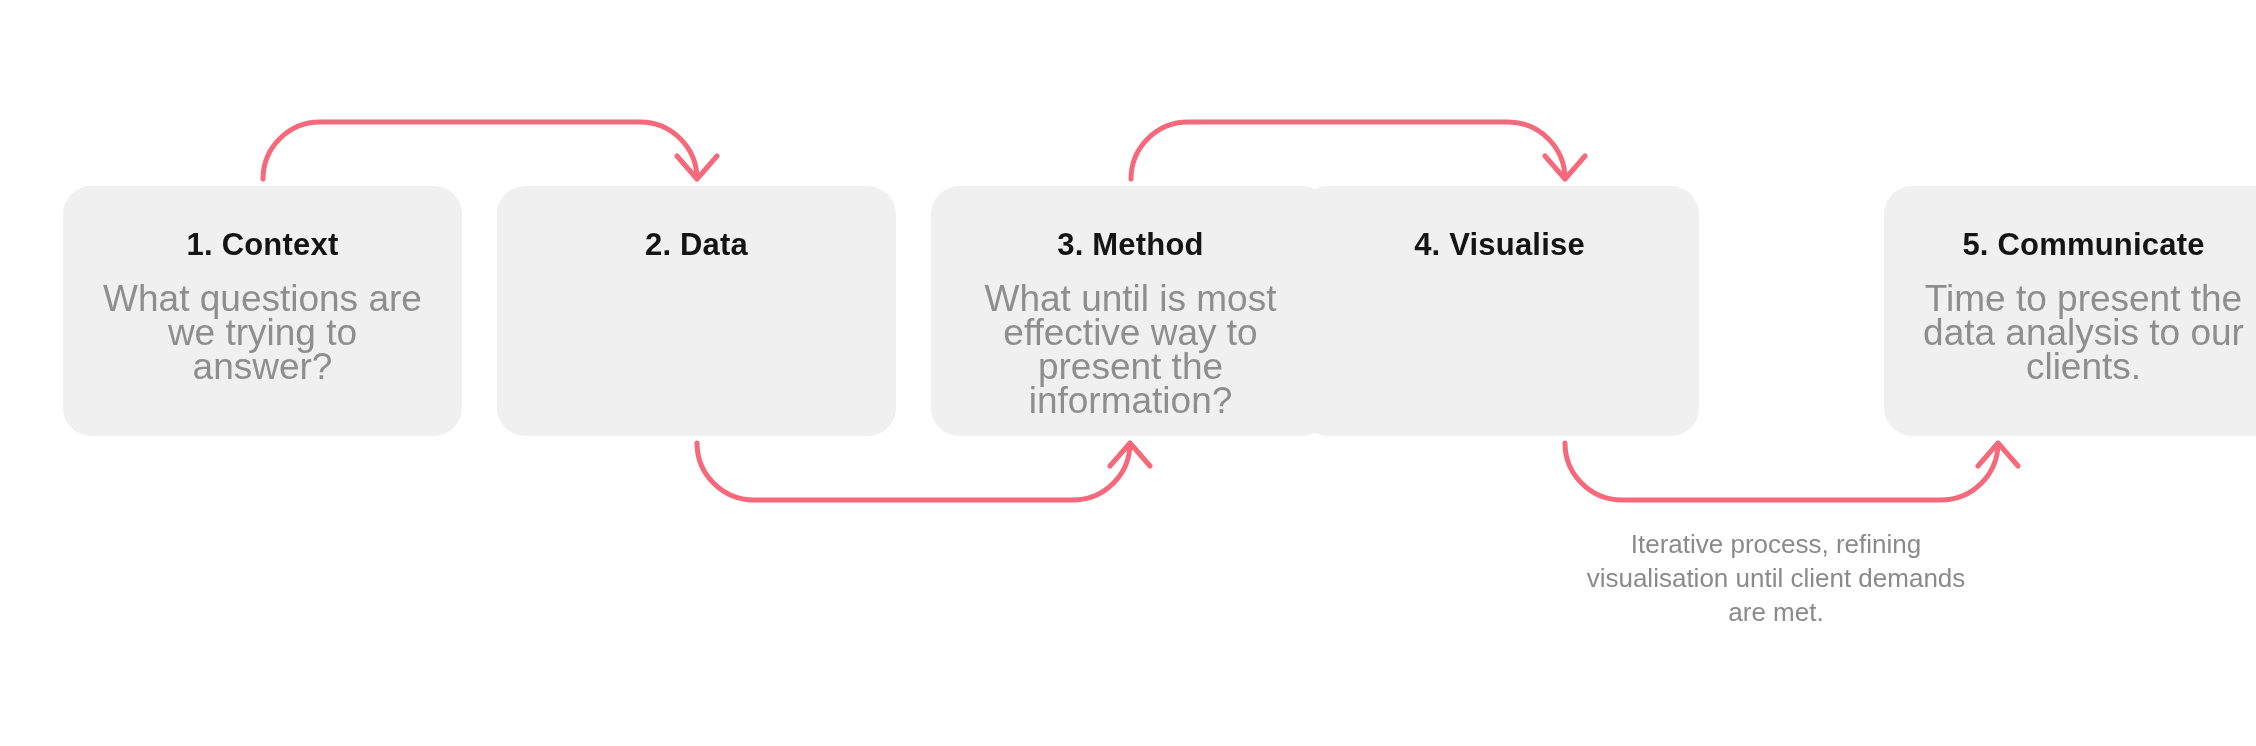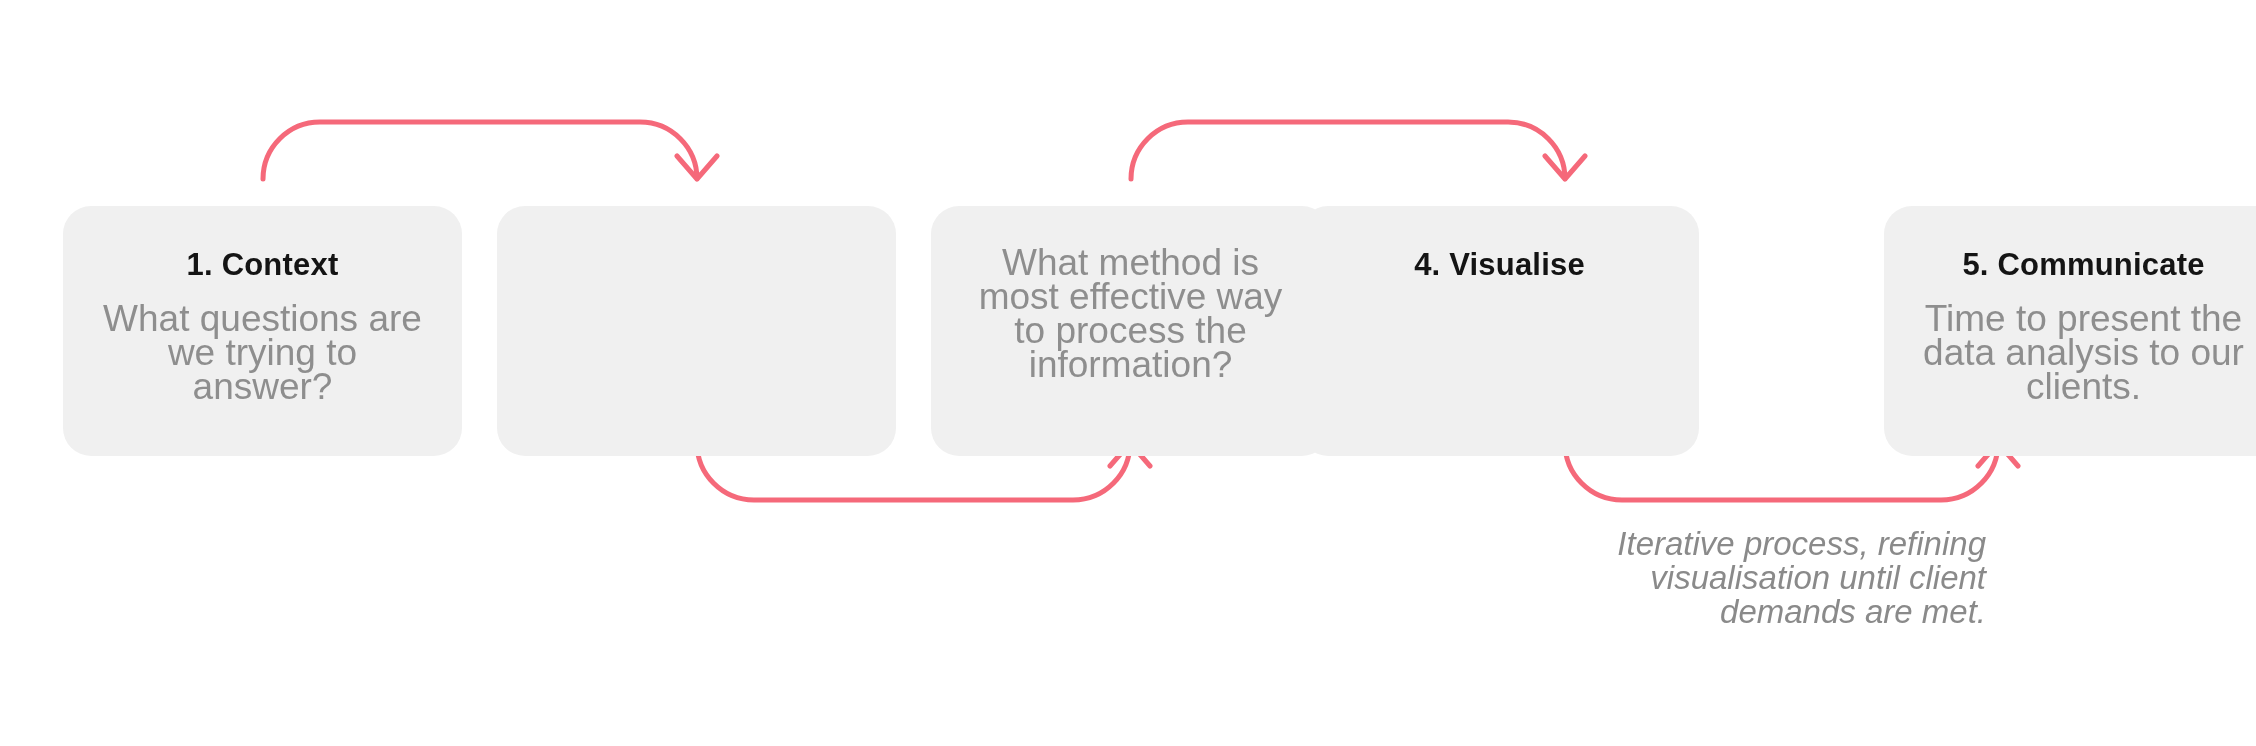--- a/index.html
+++ b/index.html
@@ -36,21 +36,20 @@
   }
   .step-card{
     position:absolute;
     top:186px;
     width:399px;
     height:250px;
     background:var(--box-bg);
     border-radius:28px;
     text-align:center;
     padding:40px 32px 0 32px;
-    margin-top:20px;
   }
   .step-card.pos-0{left:63px;}
   .step-card.pos-1{left:497px;}
   .step-card.pos-2{left:931px;}
   .step-card.pos-3{left:1300px;}
   .step-card.pos-4{left:1884px;}
   .step-title{
     font-size:31px;
     line-height:38px;
     font-weight:700;
@@ -61,25 +60,24 @@
   .step-description{
     font-size:37px;
     line-height:34px;
     color:var(--body-text);
   }
   .iteration-note{
     position:absolute;
     left:1566px;
     top:527px;
     width:420px;
-    font-size:33px;
+    font-size:26px;
     line-height:34px;
-    font-style:italic;
     color:var(--note-text);
-    text-align:right;
+    text-align:center;
   }
 </style>
 </head>
 <body>
 
 <div class="canvas">
 
   <svg class="arrows-layer" viewBox="0 0 2256 746" xmlns="http://www.w3.org/2000/svg">
 
     <path d="M 263 179 A 57 57 0 0 1 320 122 L 640 122 A 57 57 0 0 1 697 179 M 677 156 L 697 179 L 717 156"></path>
@@ -90,24 +88,26 @@
 
     <path d="M 1565 443 A 57 57 0 0 0 1622 500 L 1941 500 A 57 57 0 0 0 1998 443 M 1978 466 L 1998 443 L 2018 466"></path>
   </svg>
 
   <div class="step-card pos-0">
     <div class="step-title">1. Context</div>
     <div class="step-description">What questions are we trying to answer?</div>
   </div>
 
   <div class="step-card pos-1">
+    <div class="step-title">2. Data</div>
   </div>
 
   <div class="step-card pos-2">
-    <div class="step-description">What method is most effective way to process the information?</div>
+    <div class="step-title">3. Method</div>
+    <div class="step-description">What until is most effective way to present the information?</div>
   </div>
 
   <div class="step-card pos-3">
     <div class="step-title">4. Visualise</div>
   </div>
 
   <div class="step-card pos-4">
     <div class="step-title">5. Communicate</div>
     <div class="step-description">Time to present the data analysis to our clients.</div>
   </div>

